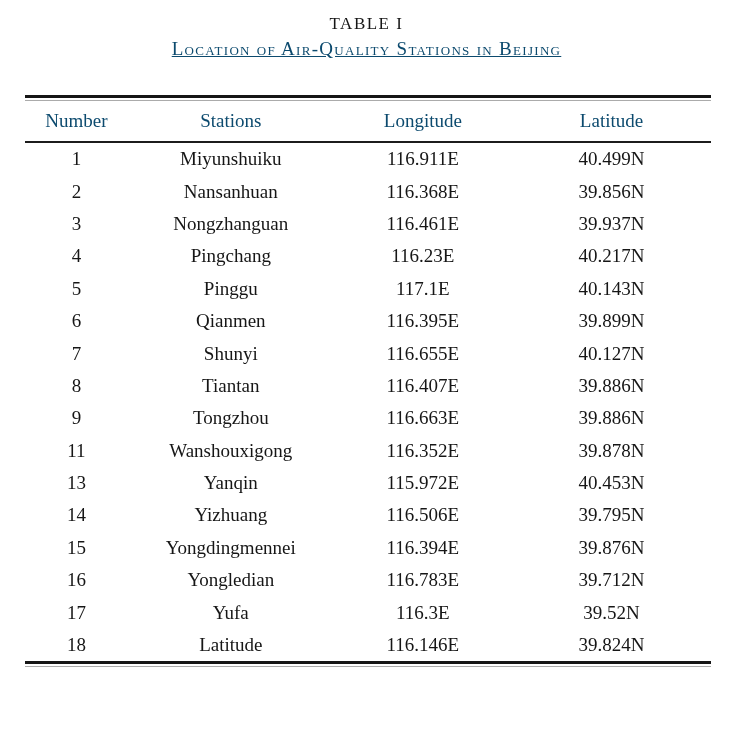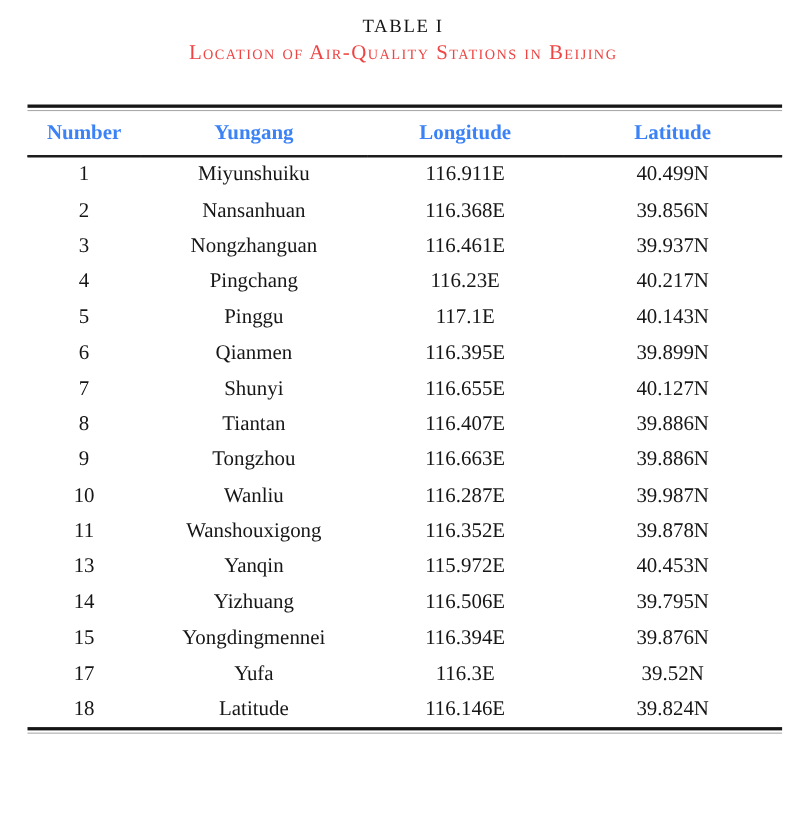--- a/index.html
+++ b/index.html
@@ -28,21 +28,22 @@
     letter-spacing: 1.5px;
     line-height: 22px;
     color: #161616;
   }
   .caption-title {
     margin-top: 2px;
     font-size: 19px;
     font-variant: small-caps;
     letter-spacing: 1.3px;
     line-height: 24px;
-    color: #ef4444;
+    color: #0c4a6e;
+    text-decoration: underline;
   }
   .tablewrap {
     margin: 34px 22px 0 25px; 
     width: 686px;
   }
   .rule {
     width: 100%;
   }
   .rule-heavy {
     height: 3px;
@@ -56,27 +57,27 @@
   table {
     width: 100%;
     border-collapse: collapse;
     table-layout: fixed;
   }
   col.c-number   { width: 15%; }
   col.c-location { width: 30%; }
   col.c-longitude{ width: 26%; }
   col.c-latitude { width: 29%; }
   thead th {
-    font-weight: bold;
+    font-weight: normal;
     font-size: 19px;
     height: 40px;
     text-align: center;
     vertical-align: middle;
     border-bottom: 2px solid #1c1c1c;
-    color: #3b82f6;
+    color: #0c4a6e;
     padding: 0;
   }
   tbody td {
     font-size: 19px;
     height: 32.4px;
     text-align: center;
     vertical-align: middle;
     color: #161616;
     padding: 0;
   }
@@ -98,21 +99,21 @@
     <table>
       <colgroup>
         <col class="c-number">
         <col class="c-location">
         <col class="c-longitude">
         <col class="c-latitude">
       </colgroup>
       <thead>
         <tr>
           <th>Number</th>
-          <th>Yungang</th>
+          <th>Stations</th>
           <th>Longitude</th>
           <th>Latitude</th>
         </tr>
       </thead>
       <tbody>
           <tr>
             <td>1</td>
             <td>Miyunshuiku</td>
             <td>116.911E</td>
             <td>40.499N</td>
@@ -159,26 +160,20 @@
             <td>116.407E</td>
             <td>39.886N</td>
           </tr>
           <tr>
             <td>9</td>
             <td>Tongzhou</td>
             <td>116.663E</td>
             <td>39.886N</td>
           </tr>
           <tr>
-            <td>10</td>
-            <td>Wanliu</td>
-            <td>116.287E</td>
-            <td>39.987N</td>
-          </tr>
-          <tr>
             <td>11</td>
             <td>Wanshouxigong</td>
             <td>116.352E</td>
             <td>39.878N</td>
           </tr>
           <tr>
             <td>13</td>
             <td>Yanqin</td>
             <td>115.972E</td>
             <td>40.453N</td>
@@ -189,20 +184,26 @@
             <td>116.506E</td>
             <td>39.795N</td>
           </tr>
           <tr>
             <td>15</td>
             <td>Yongdingmennei</td>
             <td>116.394E</td>
             <td>39.876N</td>
           </tr>
           <tr>
+            <td>16</td>
+            <td>Yongledian</td>
+            <td>116.783E</td>
+            <td>39.712N</td>
+          </tr>
+          <tr>
             <td>17</td>
             <td>Yufa</td>
             <td>116.3E</td>
             <td>39.52N</td>
           </tr>
           <tr>
             <td>18</td>
             <td>Latitude</td>
             <td>116.146E</td>
             <td>39.824N</td>

